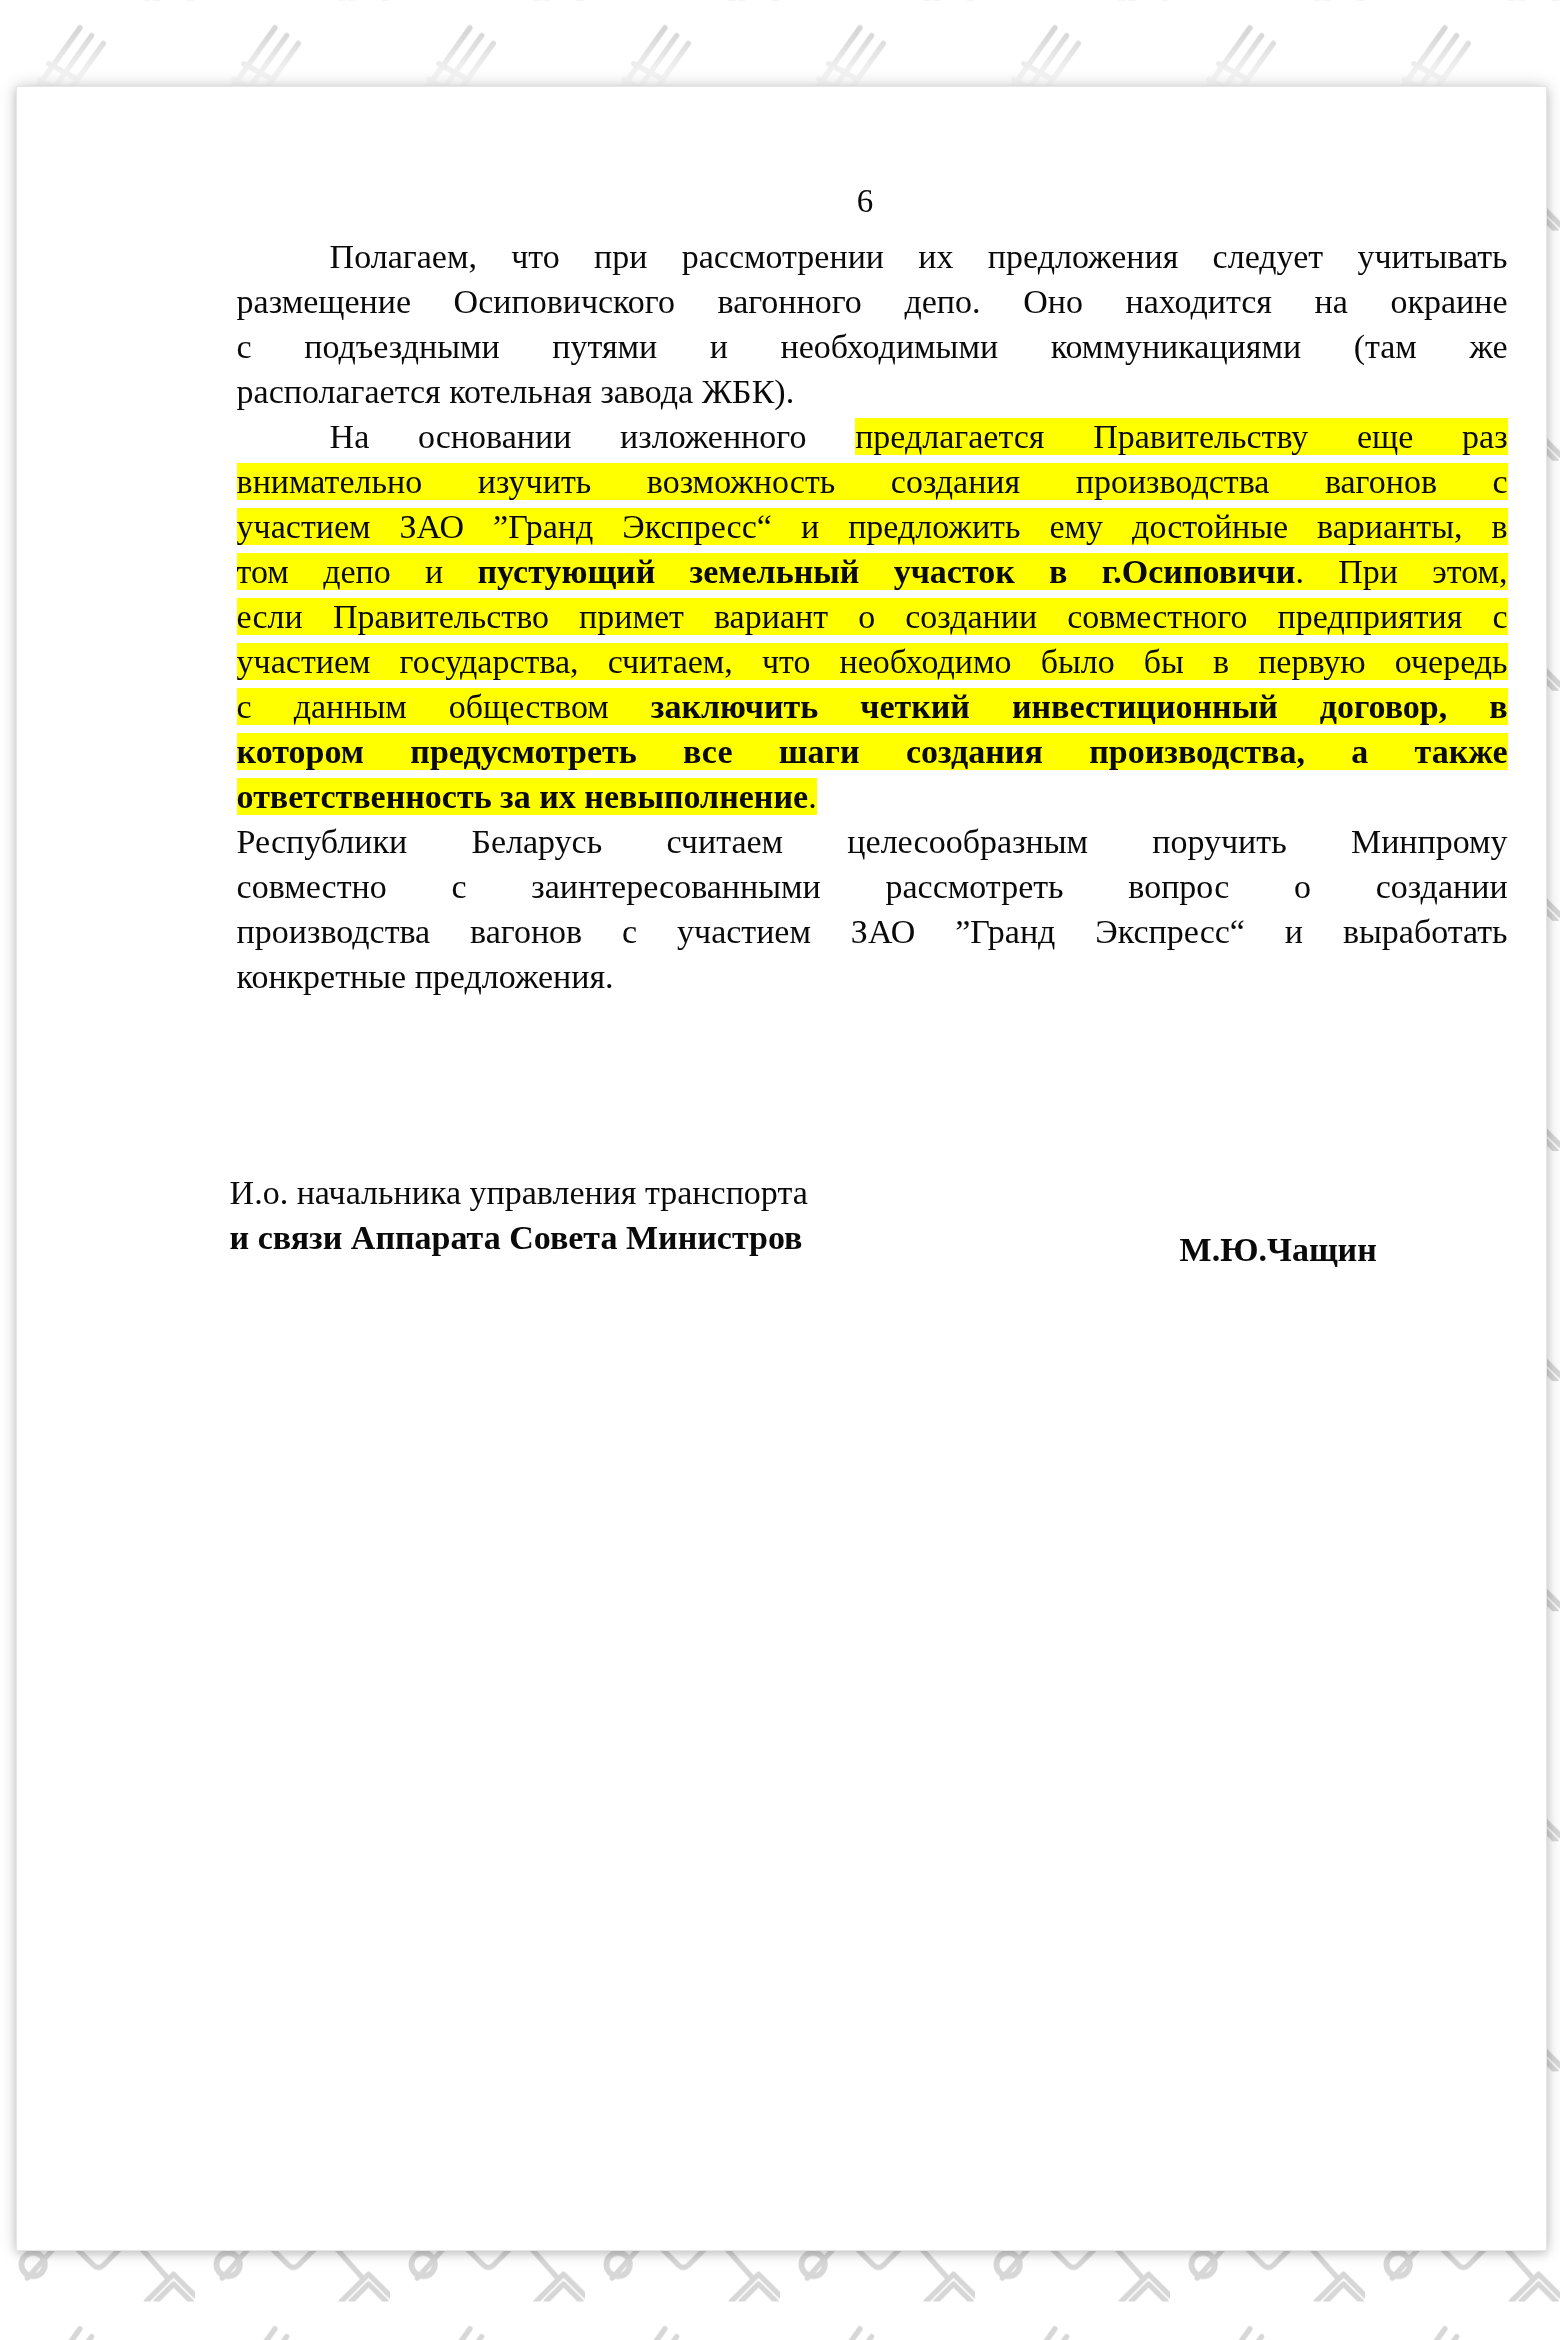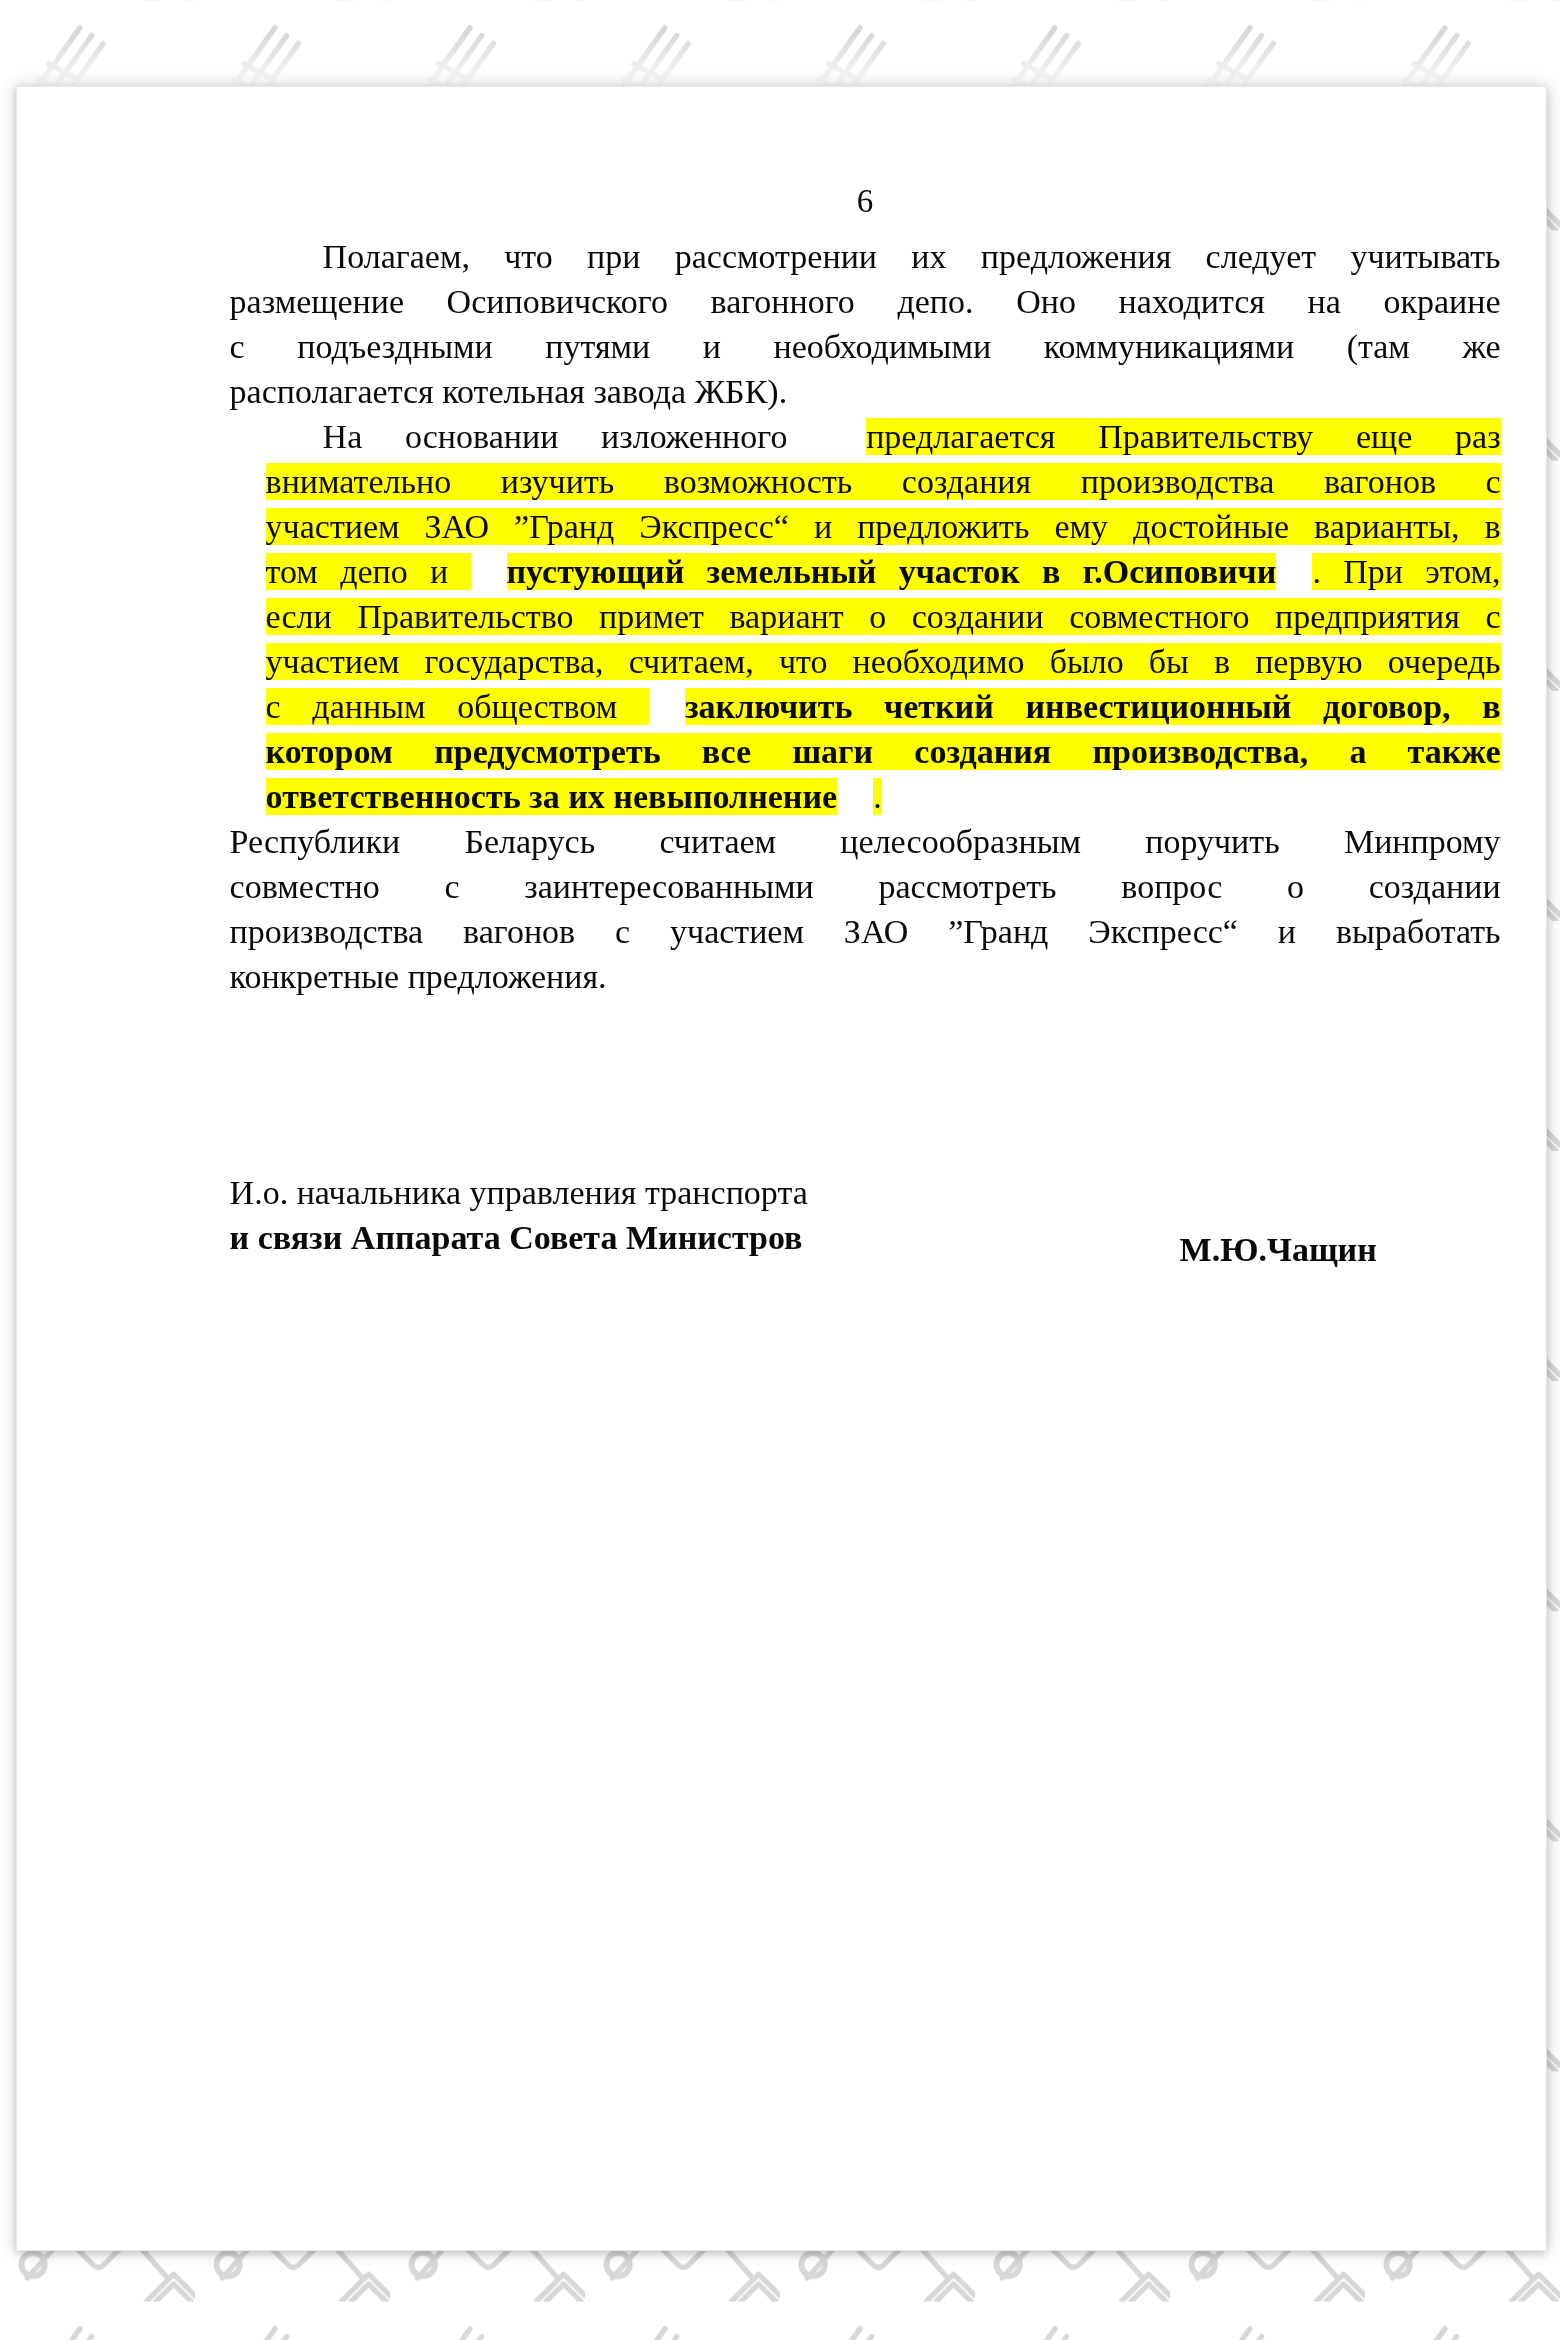--- a/index.html
+++ b/index.html
@@ -16,31 +16,31 @@
   .page{
     position:absolute;left:15.6px;top:86px;width:1529px;height:2163px;
     background:#ffffff;border:1px solid #e6e6e6;
     box-shadow:0 0 15.6px rgba(0,0,0,.20), 0 2.9px 7.8px rgba(0,0,0,.12);
   }
   .pagenum{
     position:absolute;left:213px;top:96px;width:1271px;
     text-align:center;font-size:33px;color:#0a0a0a;
   }
   .content{
-    position:absolute;left:213px;top:147px;width:1271px;
+    position:absolute;left:220px;top:147px;width:1271px;
   }
   .line{
     font-size:34px;line-height:45px;color:#0a0a0a;
     white-space:normal;
   }
   .aj{text-align:justify;text-align-last:justify;}
   .al{text-align:right;text-align-last:left;}
   .ind{padding-left:93px;}
   .b{font-weight:bold;}
-  .hl{background:var(--hl,#ffff00);margin-left:36px;}
+  .hl{background:var(--hl,#ffff00);}
   .sig{
     position:absolute;left:213px;top:1083px;width:1271px;
     font-size:34px;line-height:45px;color:#0a0a0a;
   }
   .sigrow{position:relative;font-weight:bold;}
   .signame{position:absolute;left:950px;top:12px;}
 </style>
 </head>
 <body>
 

